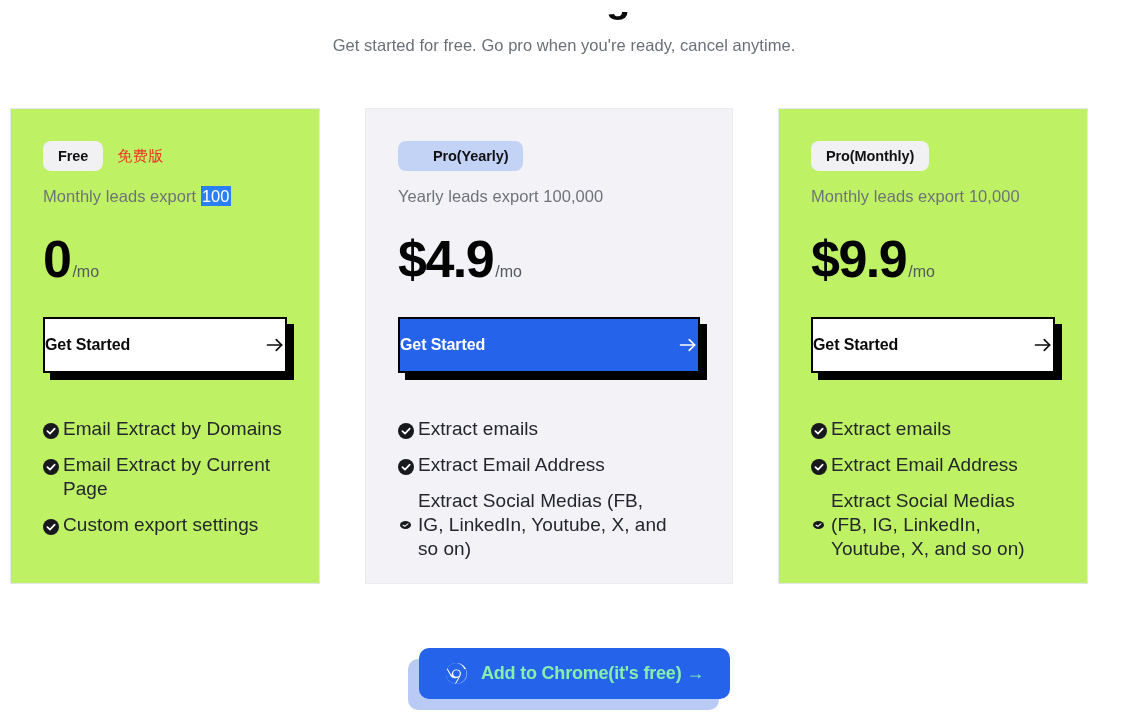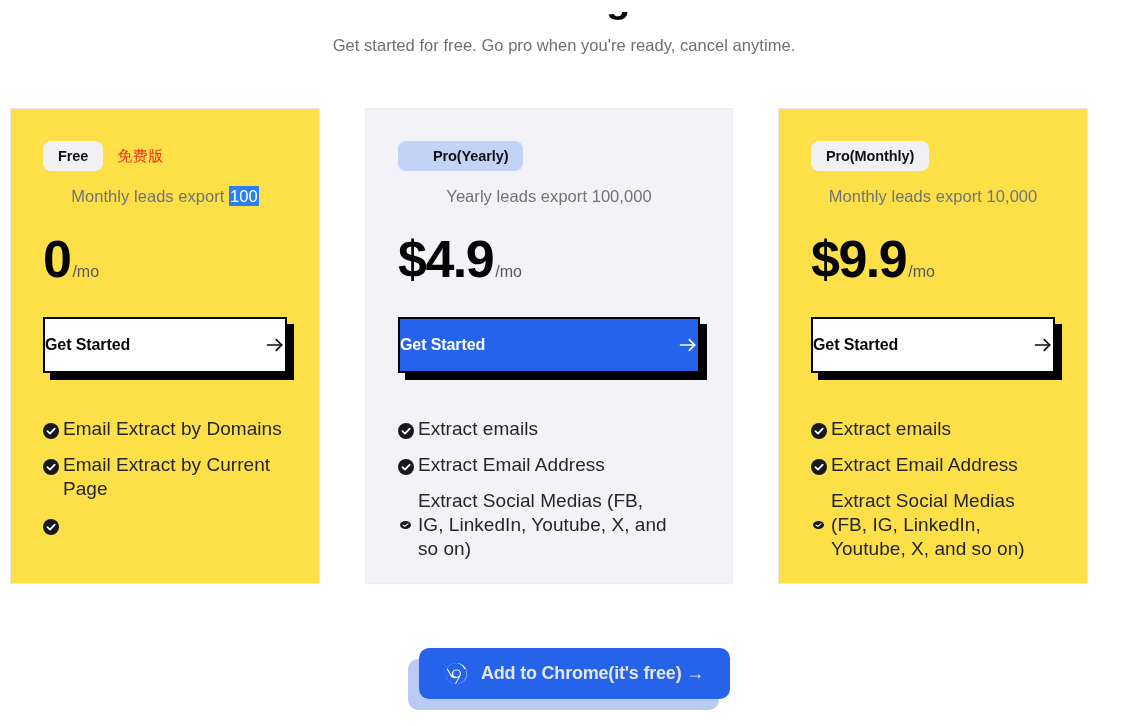--- a/index.html
+++ b/index.html
@@ -53,21 +53,21 @@
     left: 10px;
     width: 1108px;
     display: flex;
     gap: 45px;
   }
   .card {
     width: 310px;
     height: 476px;
     box-sizing: border-box;
     border: 1px solid #e6e6ea;
-    background: #fde047;
+    background: #bef264;
     padding: 32px 32px 0 32px;
     position: relative;
   }
   .card.featured {
     width: 368px;
     background: #f2f2f7;
     border: 1px solid #ebebf0;
   }
 
   
@@ -102,21 +102,20 @@
     letter-spacing: 0.5px;
   }
 
   
   .quota {
     margin-top: 16px;
     font-size: 16.5px;
     color: #6f7379;
     white-space: nowrap;
     letter-spacing: 0.05px;
-    text-align: center;
   }
   .sel {
     background: #2b7ff5;
     color: #ffffff;
     padding: 1px 1px;
   }
 
   
   .price {
     margin-top: 27px;
@@ -214,21 +213,21 @@
     justify-content: center;
   }
   .bottom-cta {
     display: inline-flex;
     align-items: center;
     gap: 13px;
     height: 51px;
     padding: 0 26px;
     border-radius: 10px;
     background: #2563eb;
-    color: #e5e5e5;
+    color: #86efac;
     font-size: 18px;
     font-weight: 700;
     box-shadow: -11px 11px 0 0 #b9cbf4;
     cursor: pointer;
     user-select: none;
     letter-spacing: -0.2px;
     white-space: nowrap;
     margin-left: 21px;
   }
   .bottom-cta .chrome {
@@ -282,20 +281,21 @@
               <circle cx="8" cy="8" r="8" fill="#18191c"></circle>
               <path d="M4.4 8.2 7 10.7l4.7-5.1" stroke="#ffffff" stroke-width="1.7" fill="none" stroke-linecap="round" stroke-linejoin="round"></path>
             </svg></span>
           <span class="ftext">Email Extract by Current Page</span>
         </li>
         <li class="">
           <span class="check"><svg viewBox="0 0 16 16" width="16" height="16" preserveAspectRatio="none">
               <circle cx="8" cy="8" r="8" fill="#18191c"></circle>
               <path d="M4.4 8.2 7 10.7l4.7-5.1" stroke="#ffffff" stroke-width="1.7" fill="none" stroke-linecap="round" stroke-linejoin="round"></path>
             </svg></span>
+          <span class="ftext">Custom export settings</span>
         </li>
       </ul>
     </div>
     <div class="card featured">
       <div class="badge-row">
         <span class="badge blue">Pro(Yearly)</span>
       </div>
       <div class="quota"><span>Yearly leads export 100,000</span></div>
       <div class="price">
         <span class="amount">$4.9</span>

